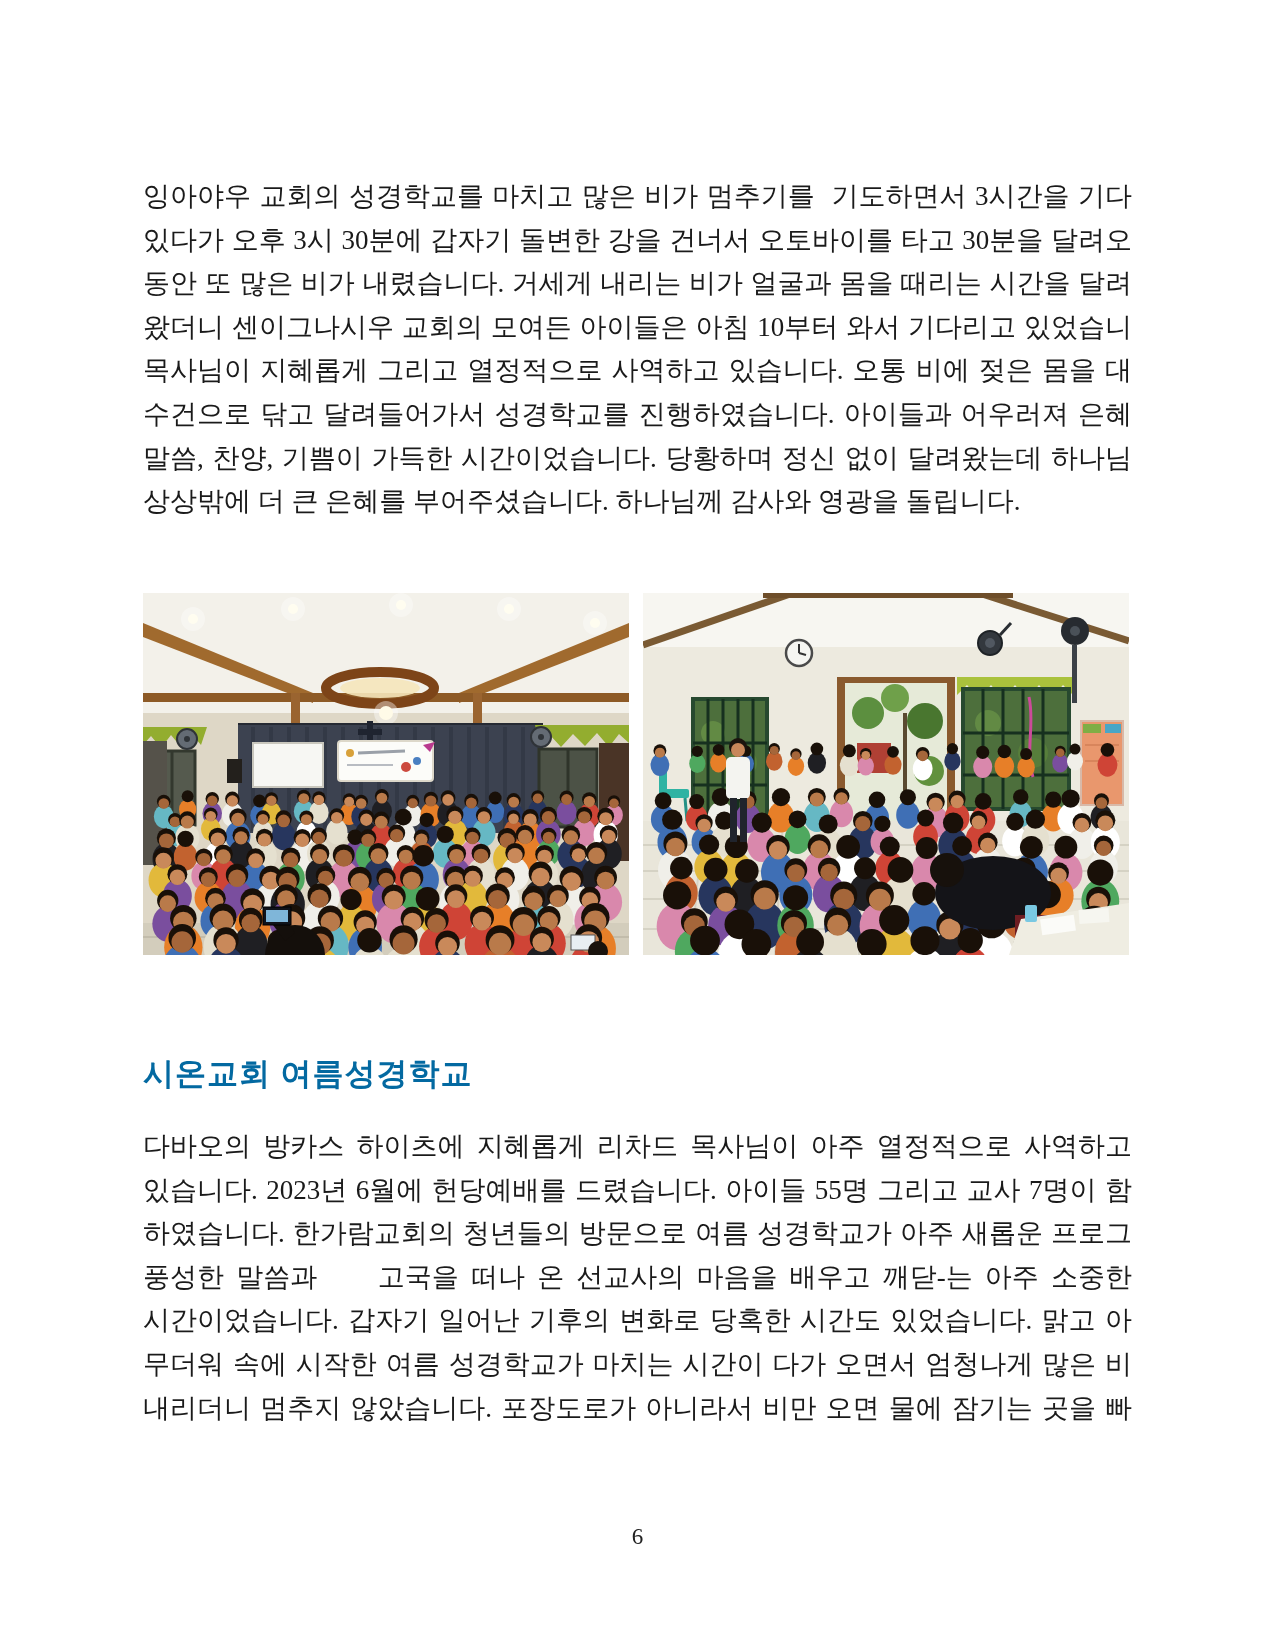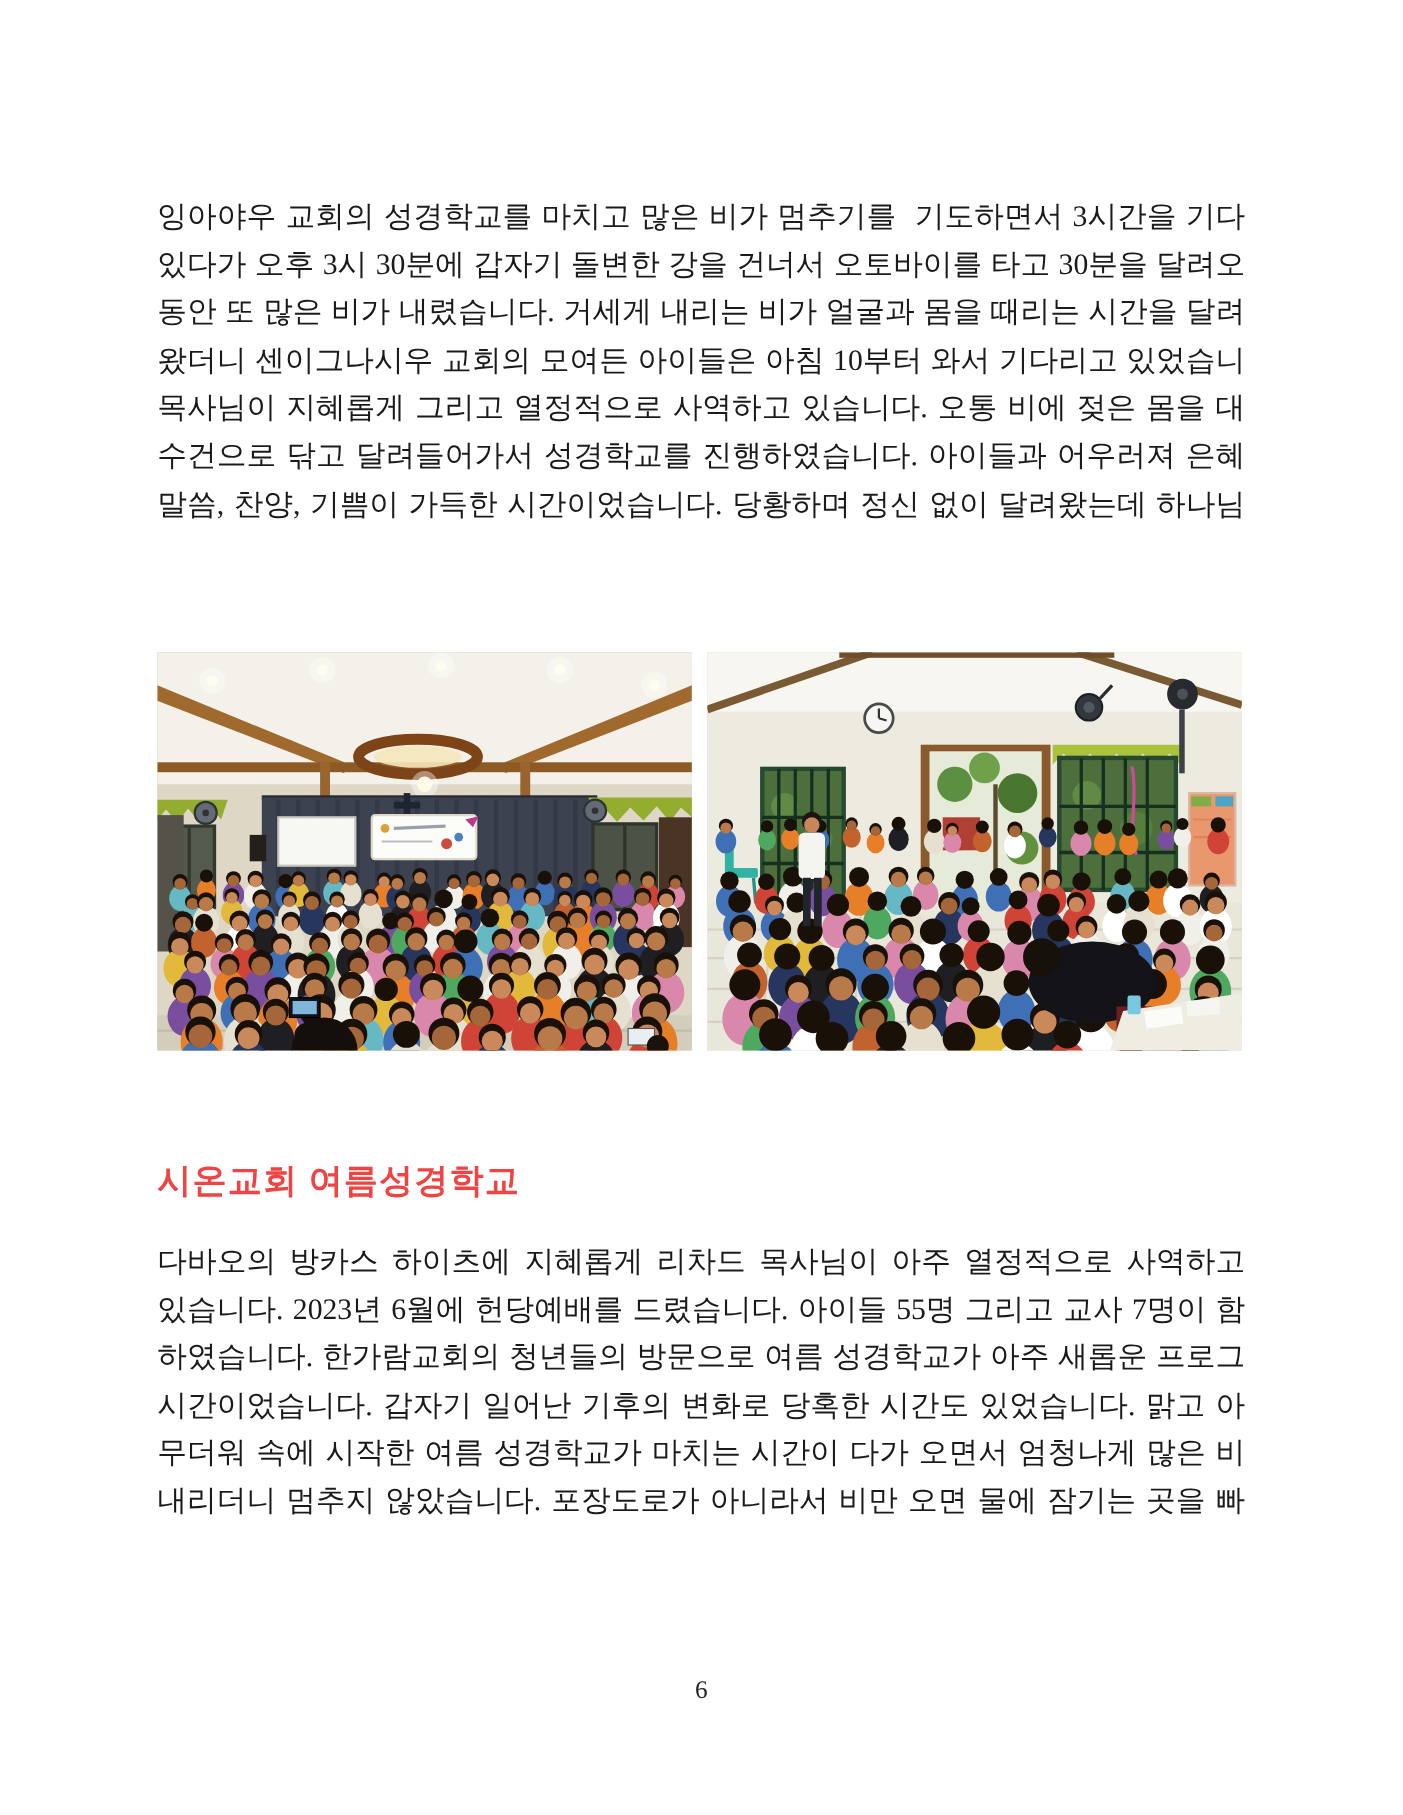--- a/index.html
+++ b/index.html
@@ -17,38 +17,39 @@
   }
   .pline-left { text-align-last:left; }
   #photo-row {
     position:absolute; top:593px; left:143px; width:989px; height:362px;
     display:flex; gap:14px;
   }
   #photo-row svg { display:block; background:#ddd6c6; }
   #section-heading {
     position:absolute; top:1053px; left:143px;
     font-family:"Liberation Sans","DejaVu Sans",sans-serif;
-    font-size:31px; font-weight:700; color:#ef4444; letter-spacing:1px;
+    font-size:31px; font-weight:700; color:#0369a1; letter-spacing:1px;
   }
   #page-number {
     position:absolute; top:1524px; left:0; width:1275px;
     text-align:center; font-size:23px; color:#222;
   }
 </style>
 </head>
 <body>
 
 <div class="para" style="top:175px">
   <div class="pline">잉아야우 교회의 성경학교를 마치고 많은 비가 멈추기를&nbsp; 기도하면서 3시간을 기다리고</div>
   <div class="pline">있다가 오후 3시 30분에 갑자기 돌변한 강을 건너서 오토바이를 타고 30분을 달려오는</div>
   <div class="pline">동안 또 많은 비가 내렸습니다. 거세게 내리는 비가 얼굴과 몸을 때리는 시간을 달려서</div>
   <div class="pline">왔더니 센이그나시우 교회의 모여든 아이들은 아침 10부터 와서 기다리고 있었습니다.</div>
   <div class="pline">목사님이 지혜롭게 그리고 열정적으로 사역하고 있습니다. 오통 비에 젖은 몸을 대충</div>
   <div class="pline">수건으로 닦고 달려들어가서 성경학교를 진행하였습니다. 아이들과 어우러져 은혜와</div>
   <div class="pline">말씀, 찬양, 기쁨이 가득한 시간이었습니다. 당황하며 정신 없이 달려왔는데 하나님께서는</div>
+  <div class="pline pline-left">상상밖에 더 큰 은혜를 부어주셨습니다. 하나님께 감사와 영광을 돌립니다.</div>
 </div>
 
 <div id="photo-row">
 
   <svg role="img" width="486" height="362" viewBox="0 0 486 362" aria-label="교회 예배당에 모인 성경학교 아이들과 교사들의 단체 사진">
     <rect x="0" y="0" width="486" height="362" fill="#ded7c6"></rect>
     <rect x="0" y="0" width="486" height="120" fill="#f3f1ea"></rect>
 
     <polygon points="0,30 170,100 170,110 0,44" fill="#a06a2e"></polygon>
     <polygon points="486,30 316,100 316,110 486,44" fill="#a06a2e"></polygon>
@@ -864,18 +865,19 @@
     </g>
   </svg>
 </div>
 
 <h2 id="section-heading">시온교회 여름성경학교</h2>
 
 <div class="para" style="top:1125px">
   <div class="pline">다바오의 방카스 하이츠에 지혜롭게 리차드 목사님이 아주 열정적으로 사역하고</div>
   <div class="pline">있습니다. 2023년 6월에 헌당예배를 드렸습니다. 아이들 55명 그리고 교사 7명이 함께</div>
   <div class="pline">하였습니다. 한가람교회의 청년들의 방문으로 여름 성경학교가 아주 새롭운 프로그램과</div>
+  <div class="pline">풍성한 말씀과&nbsp;&nbsp;&nbsp;&nbsp; 고국을 떠나 온 선교사의 마음을 배우고 깨닫-는 아주 소중한</div>
   <div class="pline">시간이었습니다. 갑자기 일어난 기후의 변화로 당혹한 시간도 있었습니다. 맑고 아주</div>
   <div class="pline">무더워 속에 시작한 여름 성경학교가 마치는 시간이 다가 오면서 엄청나게 많은 비가</div>
   <div class="pline">내리더니 멈추지 않았습니다. 포장도로가 아니라서 비만 오면 물에 잠기는 곳을 빠져</div>
 </div>
 
 <div id="page-number">6</div>
 
 </body></html>

